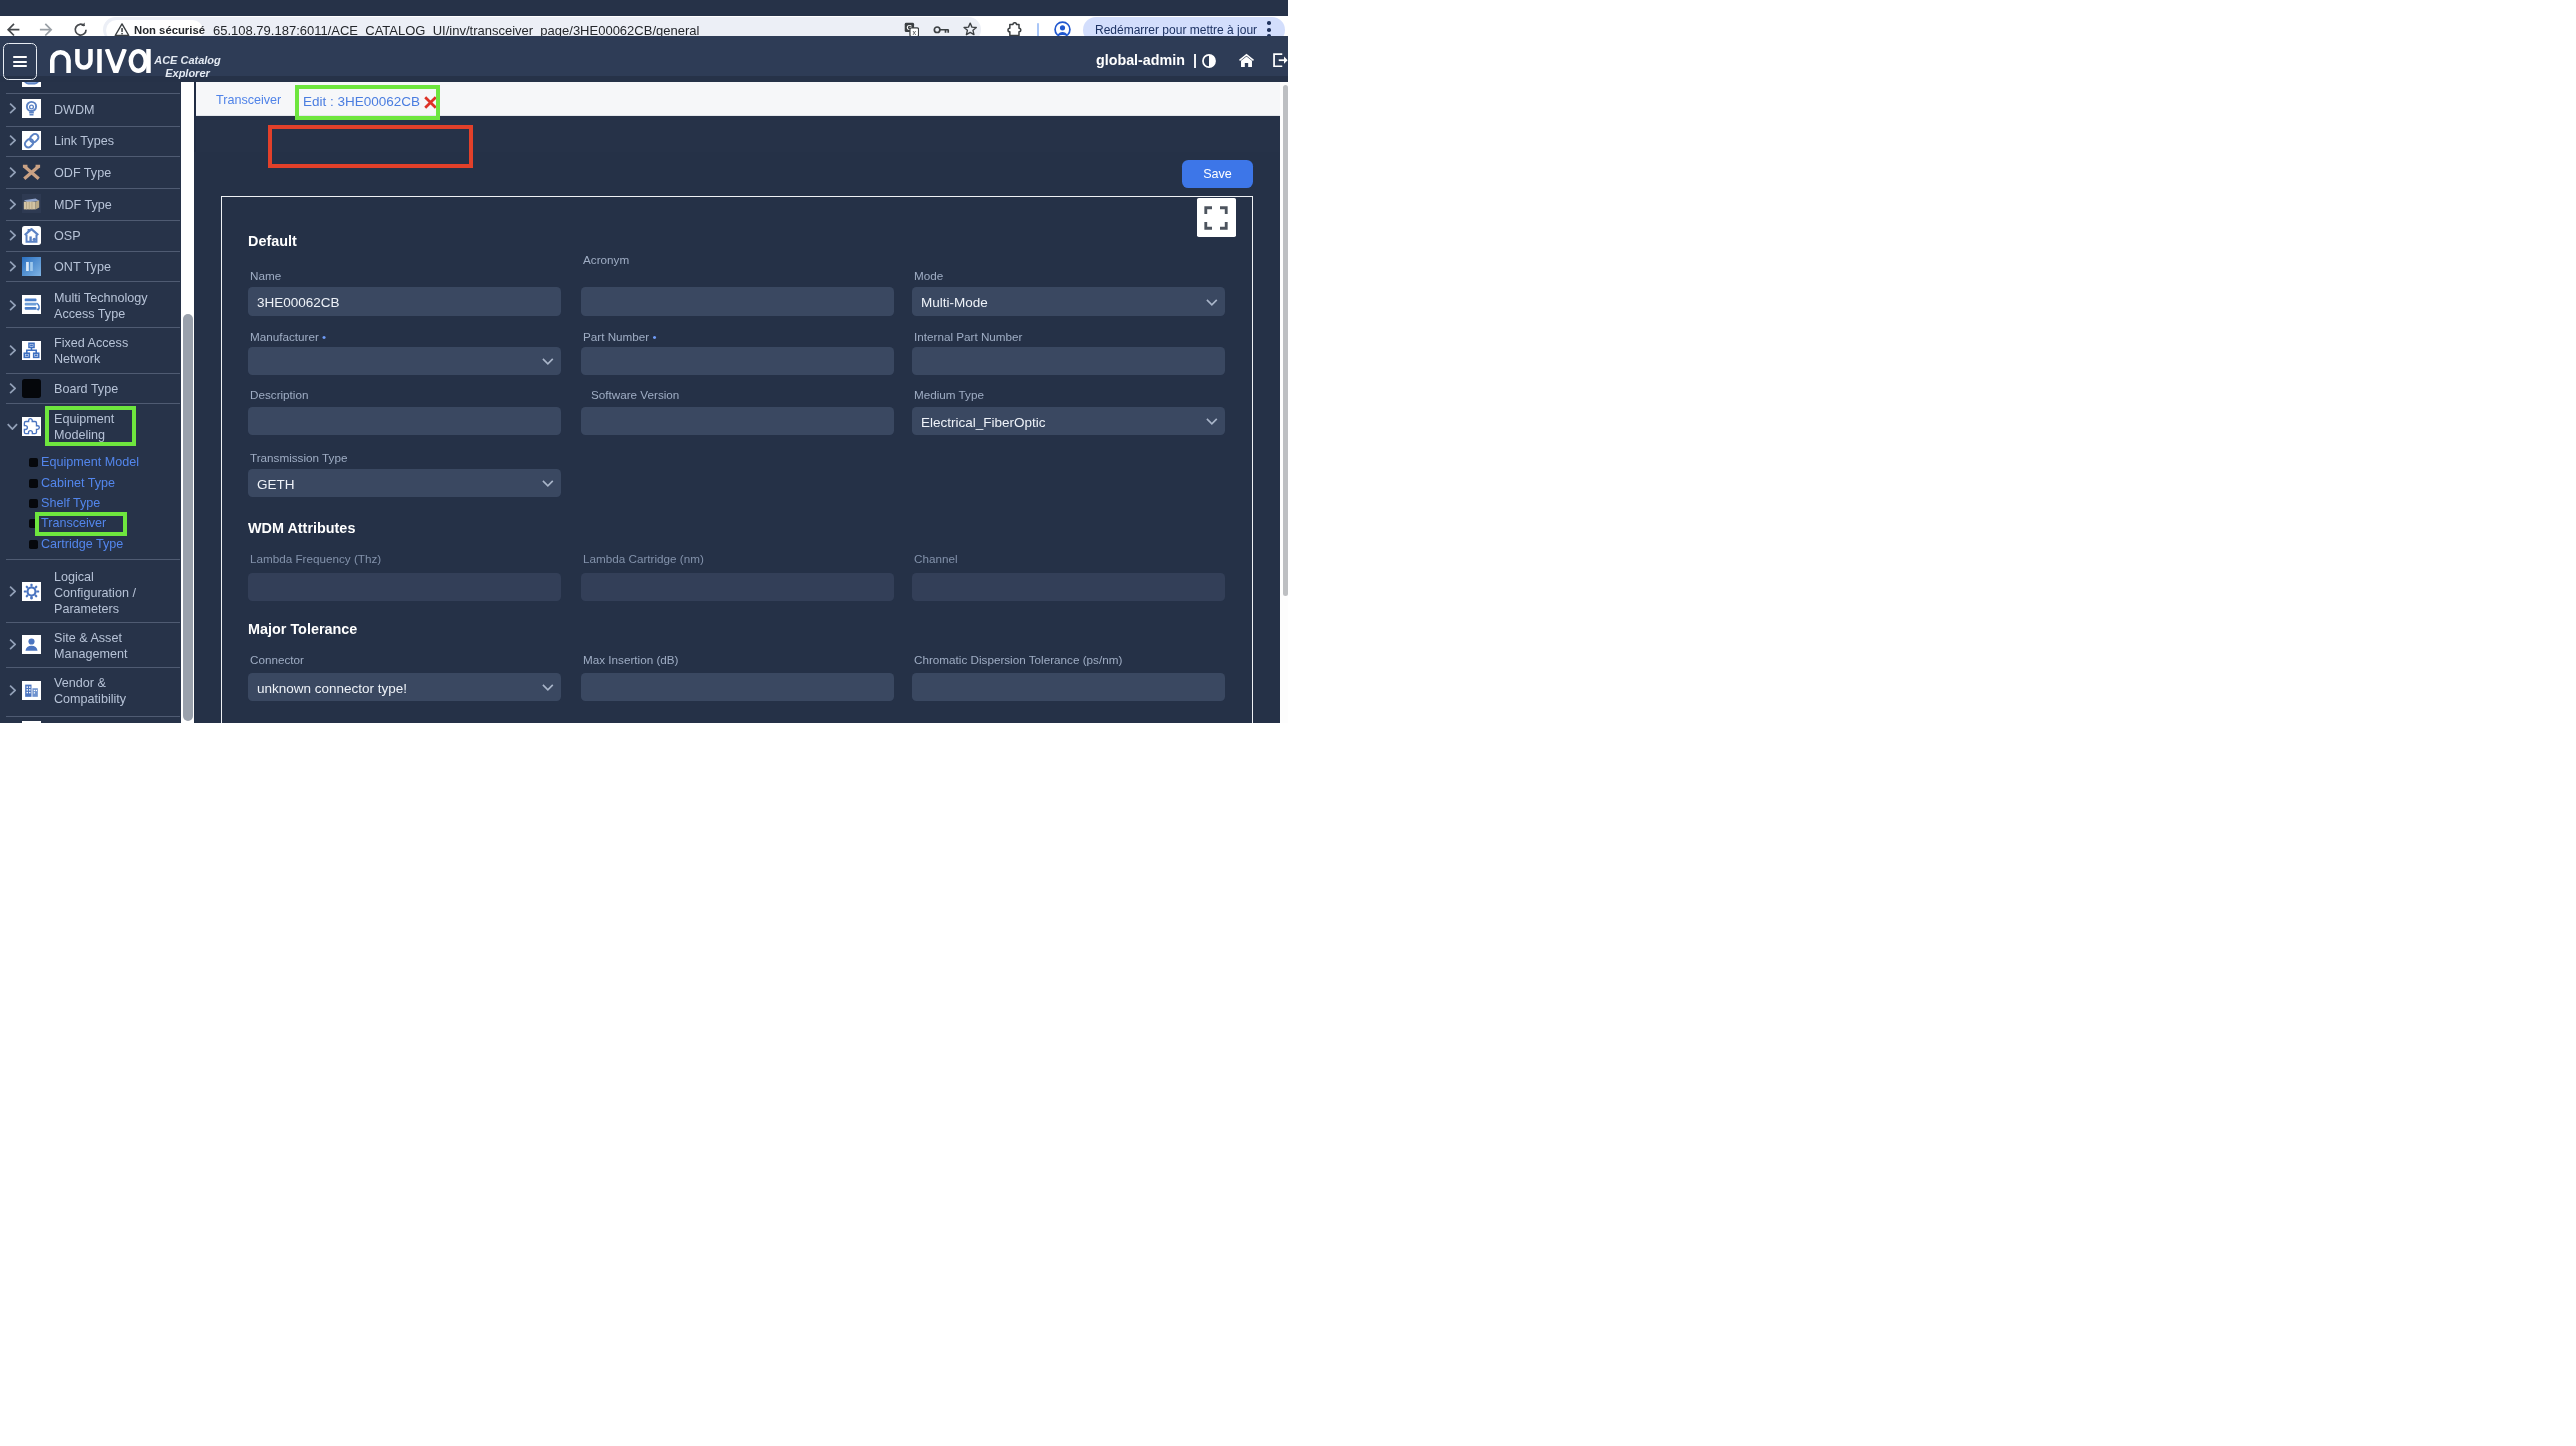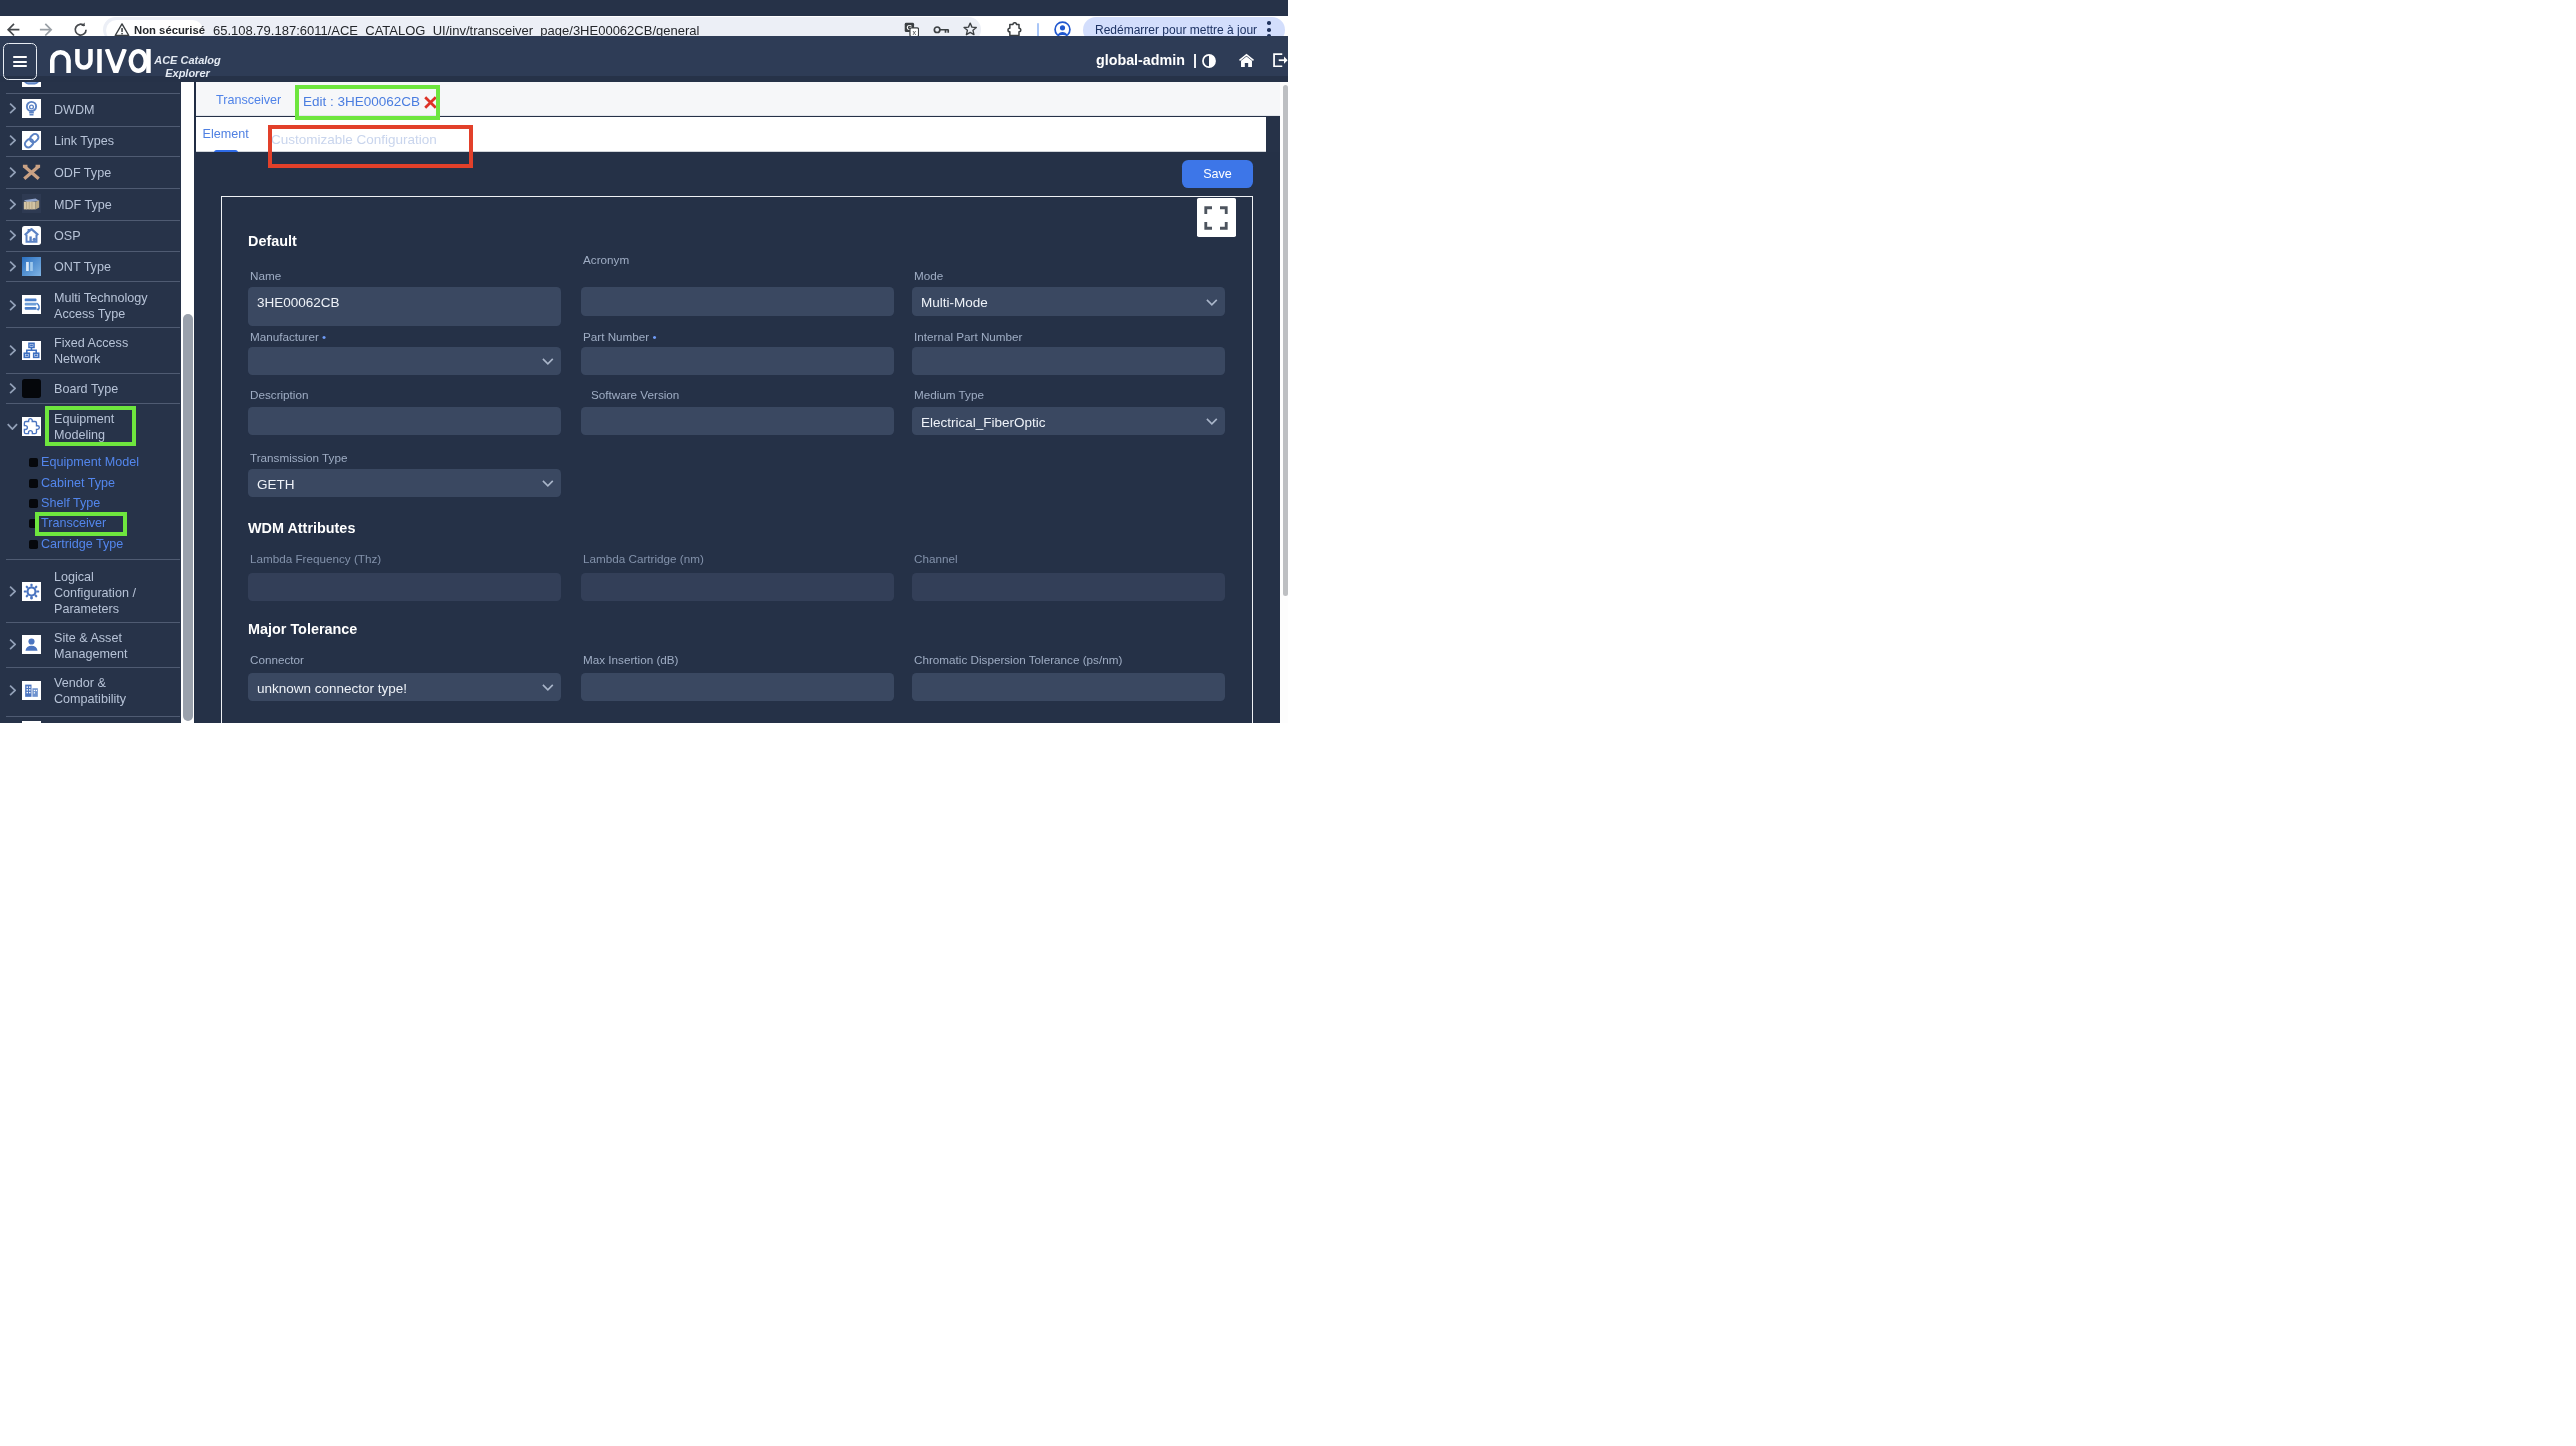--- a/index.html
+++ b/index.html
@@ -358,25 +358,20 @@
     <div style="position:absolute;left:1.8px;top:232px;width:10px;height:407px;background:#9aa1ac;border-radius:5px;"></div>
   </div>
 
   <div id="crumbbar">
     <div class="abs" style="left:22px;top:11.3px;font-size:12.6px;color:#5083e8;">Transceiver</div>
     <div class="abs" style="left:109px;top:11.7px;font-size:13.5px;color:#4a7de0;">Edit : 3HE00062CB</div>
     <svg class="abs" style="left:230px;top:13.7px" width="13" height="13" viewBox="0 0 16 16">
         <path d="M1.5 1.5 L14.5 14.5 M14.5 1.5 L1.5 14.5" stroke="#dd3327" stroke-width="3.4"></path>
       </svg>
   </div>
-  <div id="tabbar">
-    <div class="abs" style="left:8.6px;top:10.4px;font-size:12.6px;color:#4f80e2;">Element</div>
-    <div class="abs" style="left:77px;top:15.3px;font-size:13.5px;color:#c9d5ed;">Customizable Configuration</div>
-    <div class="abs" style="left:20.4px;top:33px;width:24px;height:2.5px;background:#2e6be8;border-radius:2.7px 2.7px 0 0;"></div>
-  </div>
   <div id="content">
 
     <div class="abs" style="left:988px;top:8.2px;width:71px;height:28px;background:#3d76e8;border-radius:6.3px;color:#ffffff;font-size:12.6px;text-align:center;line-height:28px;">Save</div>
 
     <div id="panel"></div>
 
     <div class="abs" style="left:1003px;top:46px;width:39px;height:39px;background:#ffffff;border-radius:1.8px;"></div>
     <svg class="abs" style="left:1010px;top:54px" width="24" height="24" viewBox="0 0 27 27">
         <g stroke="#4d545e" stroke-width="3.2" fill="none">
           <path d="M2 9 V2 H9"></path>
@@ -384,21 +379,21 @@
           <path d="M25 18 V25 H18"></path>
           <path d="M9 25 H2 V18"></path>
         </g>
       </svg>
 
     <div class="fhead" style="left:54px;top:81px;">Default</div>
 
     <div class="flabel" style="left:56px;top:117px;">Name</div>
     <div class="flabel" style="left:389px;top:101px;text-align:center;">Acronym</div>
     <div class="flabel" style="left:720px;top:117px;">Mode</div>
-    <div class="finput" style="left:54px;top:135px;height:39px;">
+    <div class="finput" style="left:54px;top:135px;height:29px;">
         <div class="fval" style="top:8px">3HE00062CB</div>
       </div>
     <div class="finput" style="left:387px;top:135px;height:29px;"></div>
     <div class="finput" style="left:718px;top:135px;height:29px;">
         <div class="fval" style="top:8px">Multi-Mode</div>
       <svg class="chevdn" style="left:294px;top:11.7px" width="11.7" height="7.2" viewBox="0 0 13 8">
           <path d="M1 1 L6.5 6.5 L12 1" stroke="#a9b5c9" stroke-width="1.8" fill="none"></path>
         </svg>
       </div>
 

